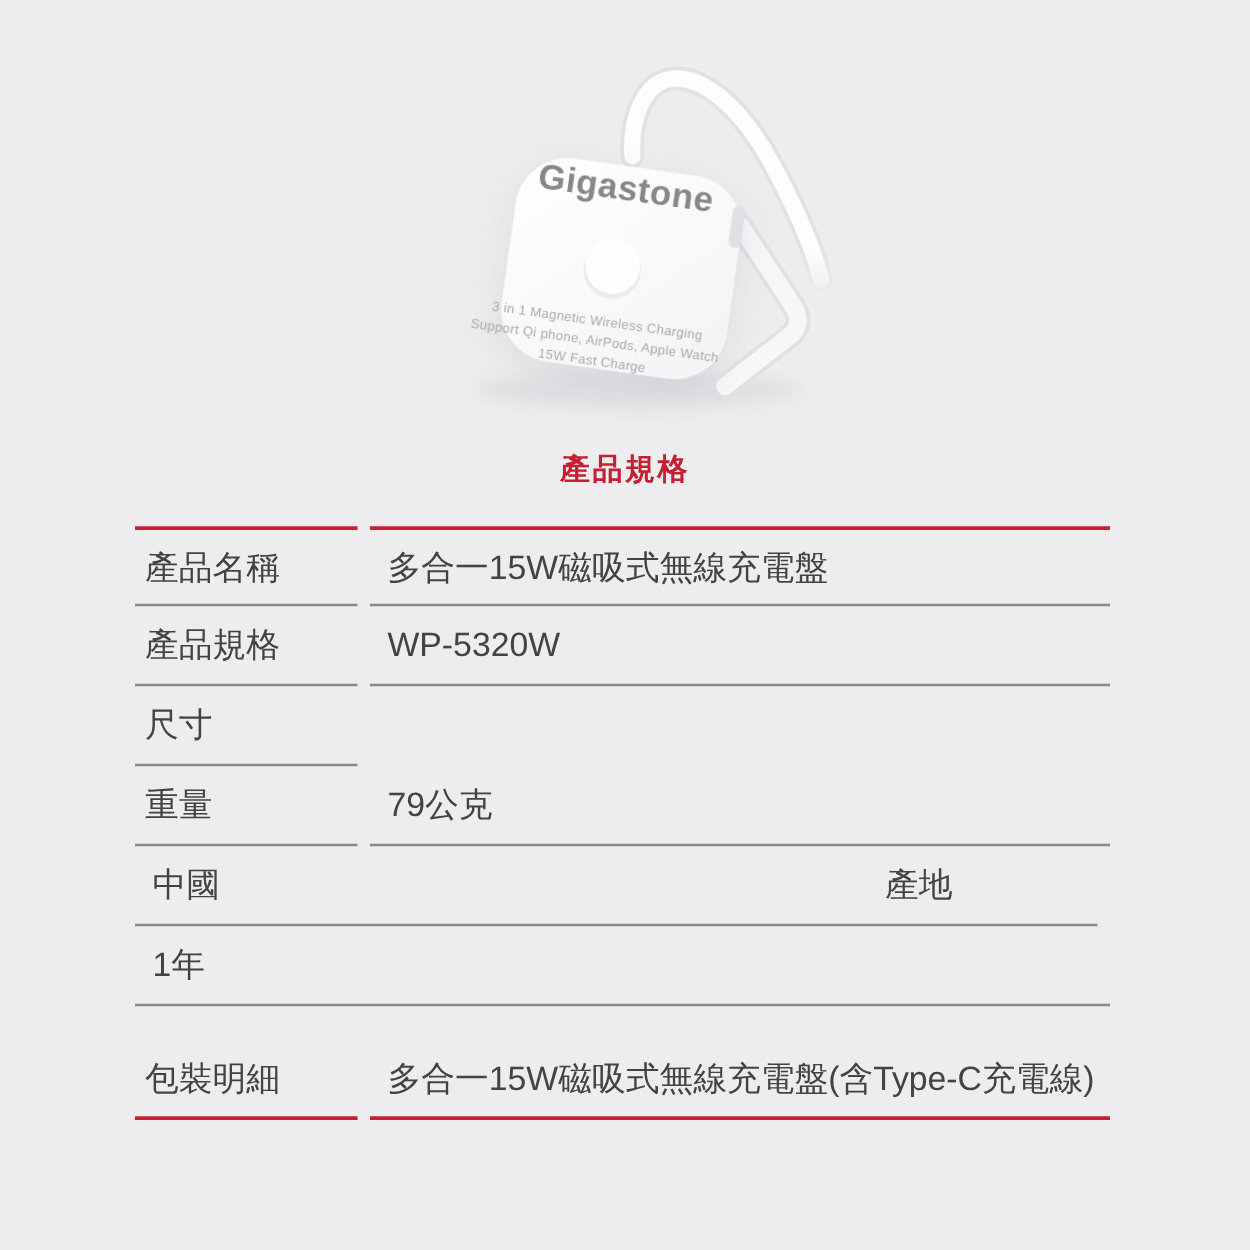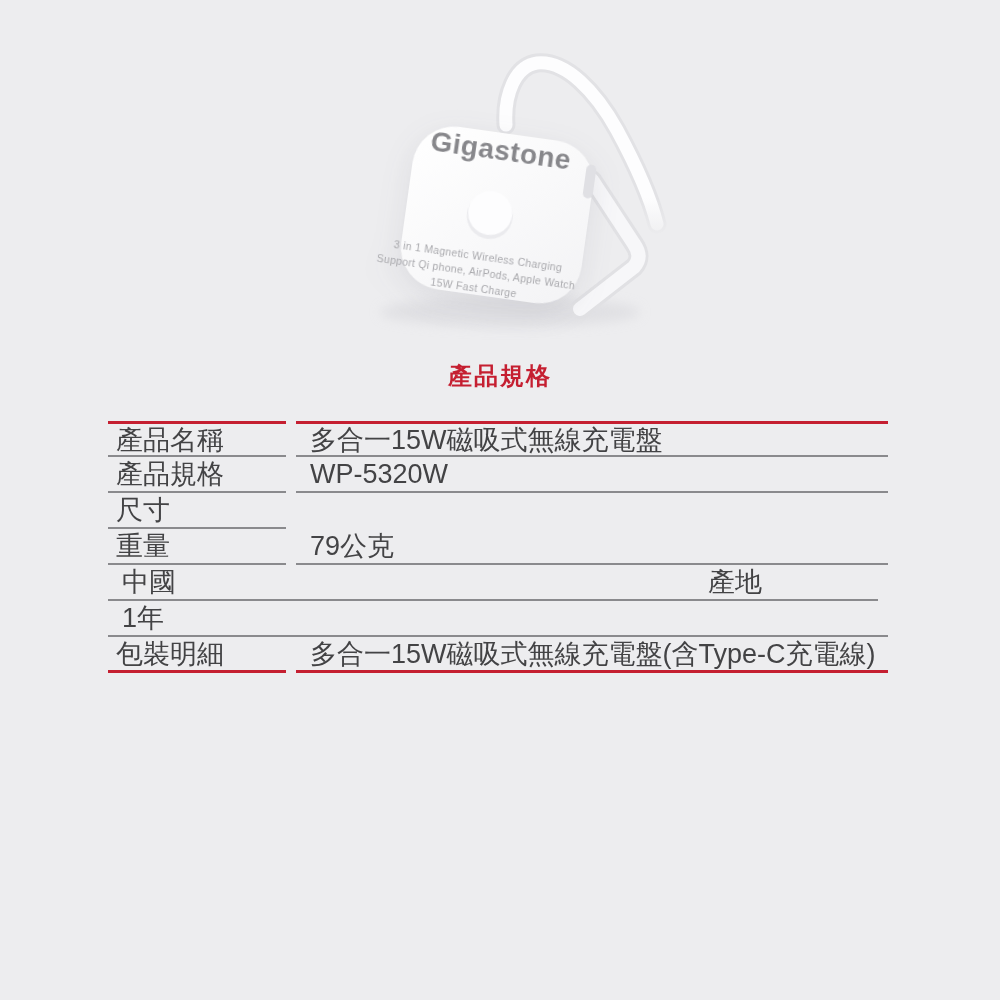--- a/index.html
+++ b/index.html
@@ -48,28 +48,28 @@
     color:var(--accent);
     letter-spacing:2px;
   }
   
   .spec-table{
     position:absolute;left:108px;top:421px;width:780px;
     font-size:27px;
   }
   .spec-row{display:flex;}
   .cell{
-    height:36px;
+    height:64px;
     display:flex;align-items:center;
     border-bottom:2px solid var(--separator);
   }
   .cell.label{width:178px;flex:0 0 178px;padding-left:8px;margin-right:10px;}
   .cell.value{flex:1;padding-left:14px;white-space:nowrap;}
   .spec-row:first-child .cell{border-top:3px solid var(--accent);}
-  .spec-row:last-child .cell{border-bottom:3px solid var(--accent);}
+  .spec-row:last-child .cell{border-bottom:3px solid var(--accent);margin-top:27px;}
   
   .dc{
     display:inline-block;
     width:17px;height:10px;
     border-top:3px solid currentColor;
     border-bottom:3px dashed currentColor;
     margin:0 4px;
     vertical-align:3px;
   }
 </style>

